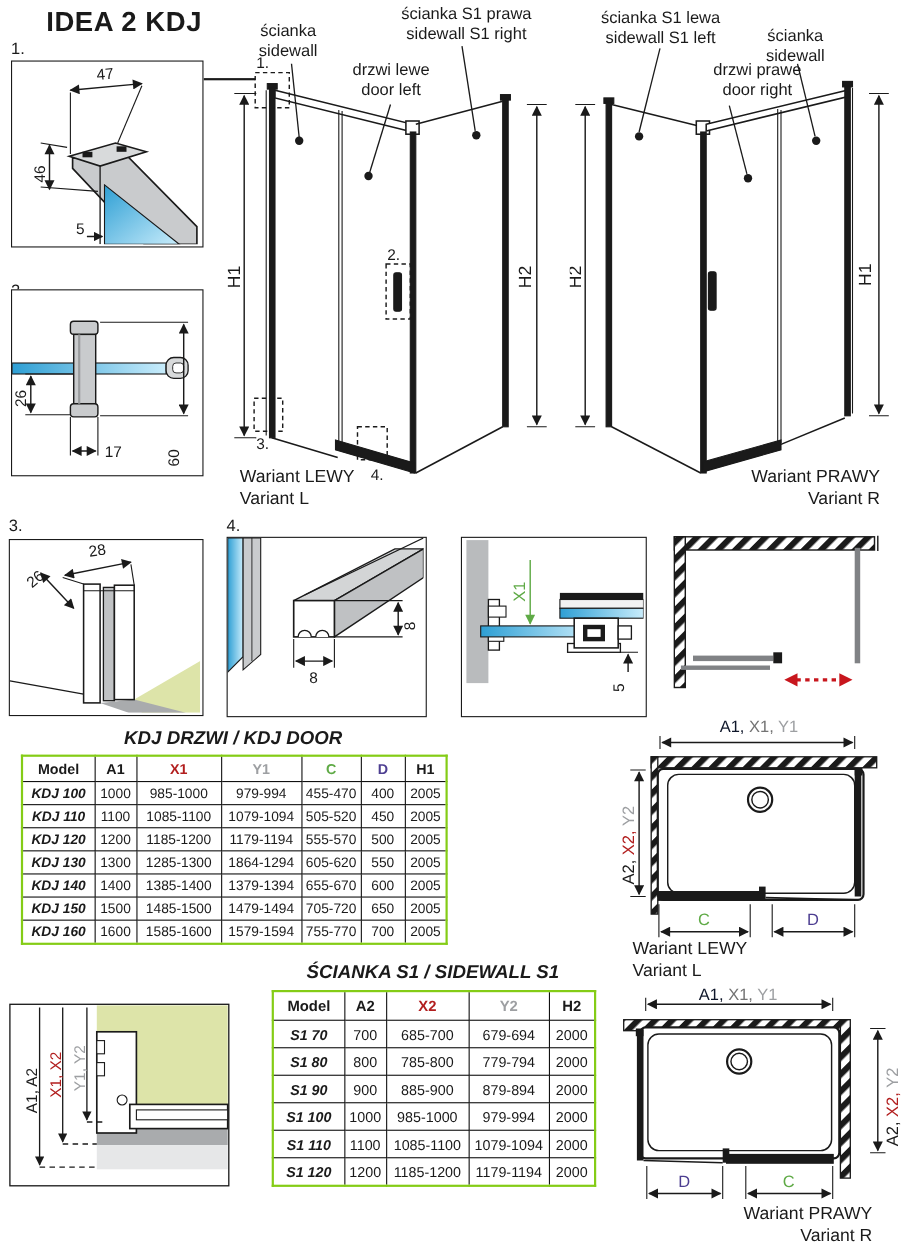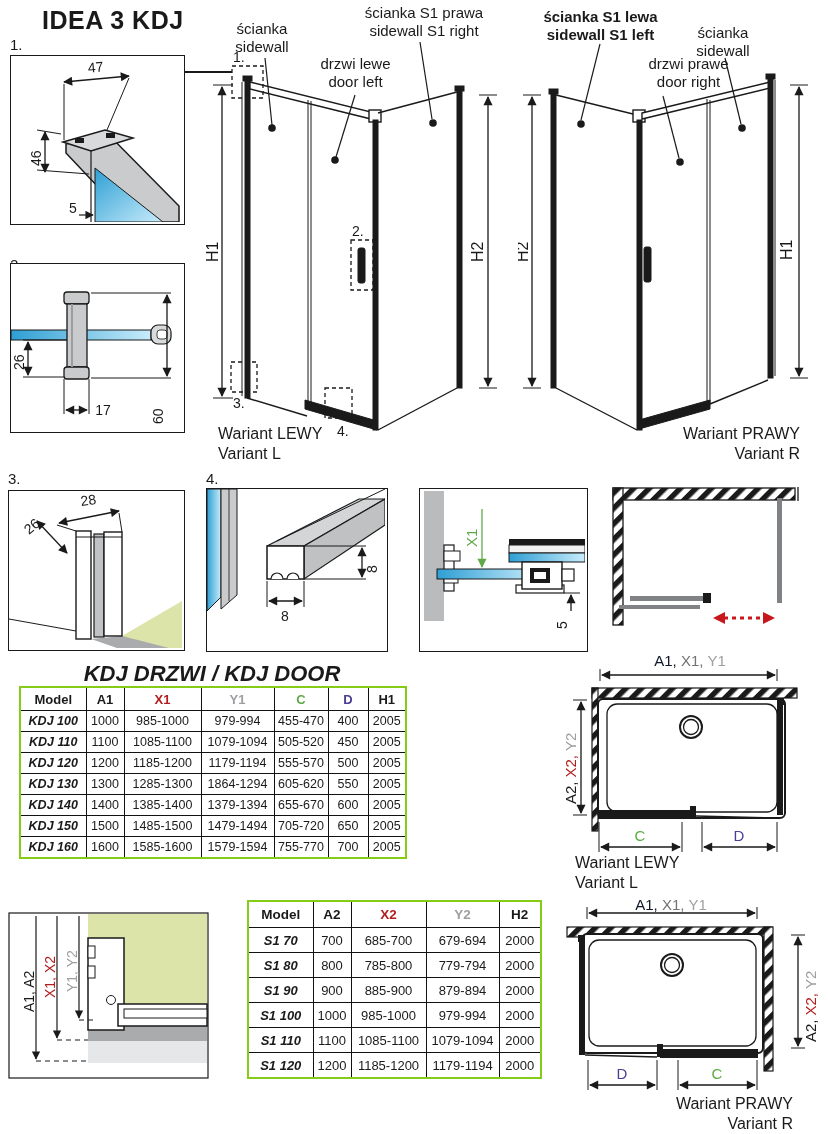--- a/index.html
+++ b/index.html
@@ -9,41 +9,41 @@
   .title{font-size:25px;font-weight:bold;letter-spacing:.5px;}
   .dnum{font-size:15px;}
   .dbox{border:1.6px solid #1a1a1a;box-sizing:border-box;background:#fff;}
   .dbox svg{display:block;}
   .lbl{text-align:center;font-size:15px;line-height:17.5px;}
   .lbl span{display:block;}
   .variant{font-size:16px;line-height:19.5px;}
   .variant span{display:block;}
   .variant.right{text-align:right;}
   .connector{height:2px;background:#1a1a1a;}
-  .tbl-title{font-size:22px;font-weight:bold;font-style:italic;text-align:center;}
+  .tbl-title{font-size:17px;font-weight:bold;font-style:italic;text-align:center;}
   table.spec{border-collapse:collapse;table-layout:fixed;background:#fff;border:2px solid #84cc16;}
   table.spec th,table.spec td{border:1.5px solid #111;text-align:center;vertical-align:middle;padding:0;}
   table.kdj th{height:22px;font-size:13px;}
   table.kdj td{height:20px;font-size:12.5px;}
   table.s1t th{height:25px;font-size:13.5px;}
   table.s1t td{height:24px;font-size:13px;}
   td.mod{font-weight:bold;font-style:italic;}
   .hX{color:#b21e1e;} .hY{color:#9d9fa2;} .hC{color:#5faa46;} .hD{color:#4d3e91;}
   .toplabel{font-size:15px;text-align:center;white-space:nowrap;}
   .toplabel .a{color:#0f172a;} .toplabel .x{color:#737373;} .toplabel .y{color:#9d9fa2;}
   svg text{font-family:"Liberation Sans",sans-serif;}
   .dimtext{font-size:14px;fill:#1a1a1a;}
   .dimbig{font-size:16px;fill:#1a1a1a;}
 </style>
 </head>
 <body>
 
 <div class="page">
 
-  <div class="abs title" style="left:42px;top:6px;">IDEA 3 KDJ</div>
+  <div class="abs title" style="left:42px;top:6px;">IDEA 2 KDJ</div>
 
   <div class="abs dnum" style="left:10px;top:36px;">1.</div>
   <div class="abs dnum" style="left:10px;top:256px;">2.</div>
   <div class="abs dnum" style="left:8px;top:470px;">3.</div>
   <div class="abs dnum" style="left:206px;top:470px;">4.</div>
 
   <div class="abs connector" style="left:185px;top:71px;width:47px;"></div>
 
   <div class="abs dbox" style="left:10px;top:55px;width:175px;height:170px;">
     <svg width="171" height="166" viewBox="0 0 171 166">
@@ -365,21 +365,21 @@
       </g>
       <g stroke="#1a1a1a" stroke-width="1.2">
         <line x1="82" y1="44" x2="63" y2="120"></line>
           <circle cx="63" cy="124" r="3.8" fill="#1a1a1a" stroke="none"></circle>
         <line x1="145" y1="96" x2="161" y2="158"></line>
           <circle cx="162" cy="162" r="3.8" fill="#1a1a1a" stroke="none"></circle>
         <line x1="207" y1="58" x2="223" y2="124"></line>
           <circle cx="224" cy="128" r="3.8" fill="#1a1a1a" stroke="none"></circle>
       </g>
     </svg>
-    <div class="abs lbl" style="left:25px;top:8px;width:115px;font-weight:bold;">
+    <div class="abs lbl" style="left:25px;top:8px;width:115px;">
       <span>ścianka S1 lewa</span>
       <span>sidewall S1 left</span>
     </div>
     <div class="abs lbl" style="left:95px;top:55px;width:95px;margin-left:28px;">
       <span>drzwi prawe</span>
       <span>door right</span>
     </div>
     <div class="abs lbl" style="left:165px;top:24px;width:80px;">
       <span>ścianka</span>
       <span>sidewall</span>
@@ -470,20 +470,21 @@
           <td>1600</td>
           <td>1585-1600</td>
           <td>1579-1594</td>
           <td>755-770</td>
           <td>700</td>
           <td>2005</td>
         </tr>
   </tbody>
     </table>
 
+  <div class="abs tbl-title" style="left:247px;top:874px;width:293px;">ŚCIANKA S1 / SIDEWALL S1</div>
   <table class="abs spec s1t" style="left:247px;top:900px;width:293px;">
     <colgroup>
         <col style="width:65px">
         <col style="width:38px">
         <col style="width:75px">
         <col style="width:73px">
         <col style="width:42px">
       </colgroup>
     <tbody>
         <tr>

